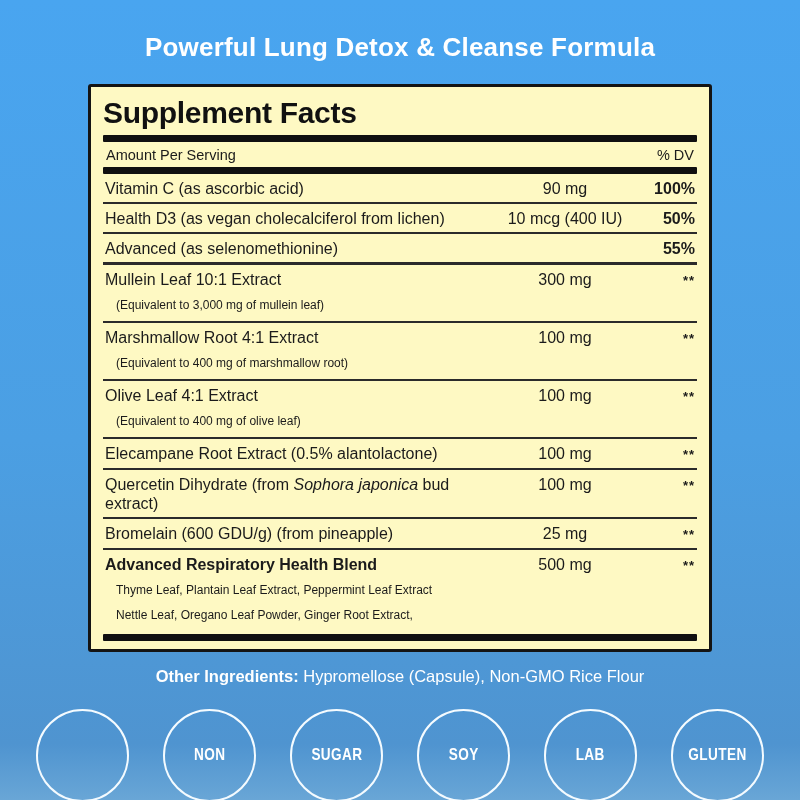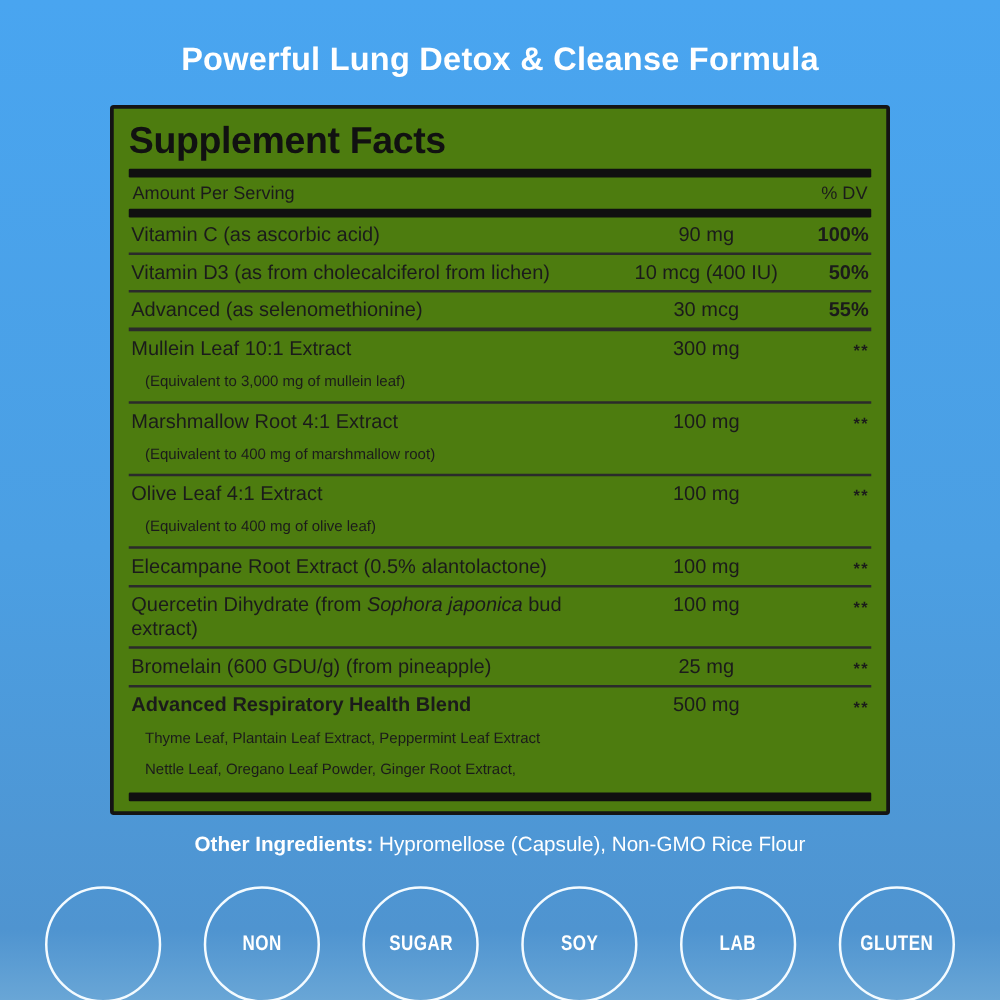--- a/index.html
+++ b/index.html
@@ -13,21 +13,21 @@
     text-align: center;
     color: #ffffff;
     font-size: 26px;
     font-weight: bold;
     padding-top: 32px;
     letter-spacing: 0.2px;
   }
   .panel {
     width: 624px;
     margin: 21px auto 0;
-    background: #4d7c0f;
+    background: #fef9c3;
     border: 3px solid #141414;
     border-radius: 3px;
     padding: 7px 12px 8px;
     color: #1b1b1b;
   }
   .sf-title {
     font-size: 30px;
     font-weight: bold;
     letter-spacing: -0.3px;
     margin: 2px 0 5px;
@@ -117,30 +117,29 @@
     <div class="row">
       <div class="row-main">
         <span class="row-name">Vitamin C (as ascorbic acid)</span>
         <span class="row-amt">90 mg</span>
         <span class="row-dv">100%</span>
       </div>
     </div>
 
     <div class="row">
       <div class="row-main">
-        <span class="row-name">Vitamin D3 (as from cholecalciferol from lichen)</span>
+        <span class="row-name">Health D3 (as vegan cholecalciferol from lichen)</span>
         <span class="row-amt">10 mcg  (400 IU)</span>
         <span class="row-dv">50%</span>
       </div>
     </div>
 
     <div class="row sep-medium">
       <div class="row-main">
         <span class="row-name">Advanced (as selenomethionine)</span>
-        <span class="row-amt">30 mcg</span>
         <span class="row-dv">55%</span>
       </div>
     </div>
 
     <div class="row">
       <div class="row-main">
         <span class="row-name">Mullein Leaf 10:1 Extract</span>
         <span class="row-amt">300 mg</span>
         <span class="row-dv est">**</span>
       </div>

